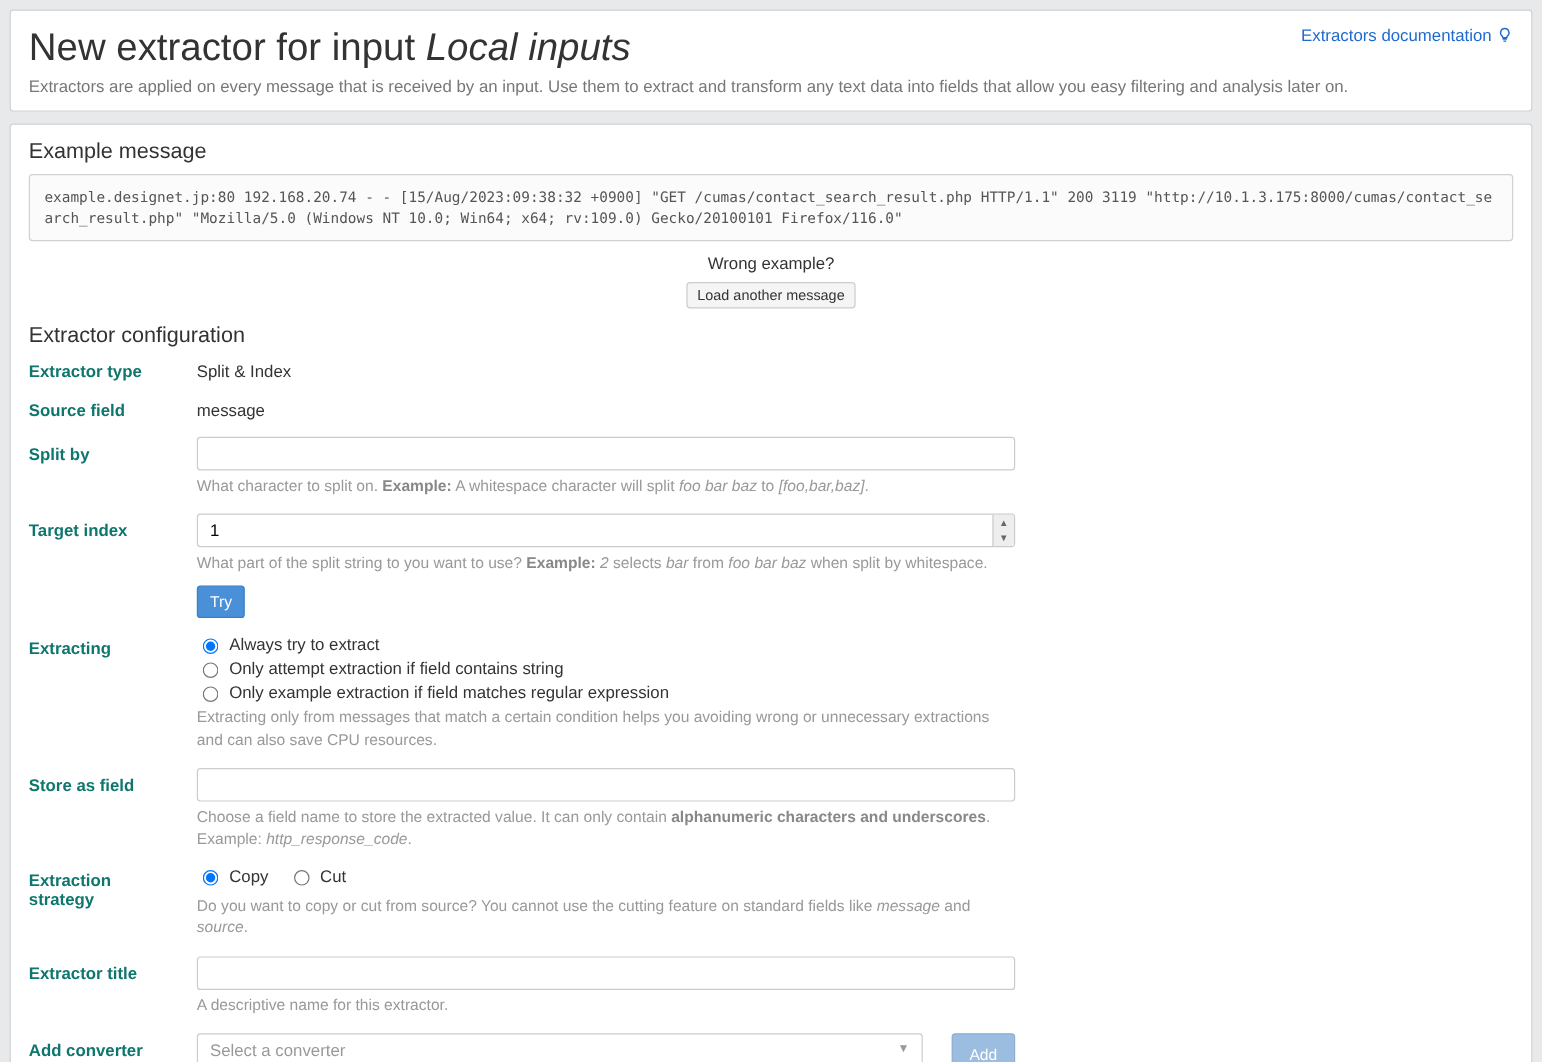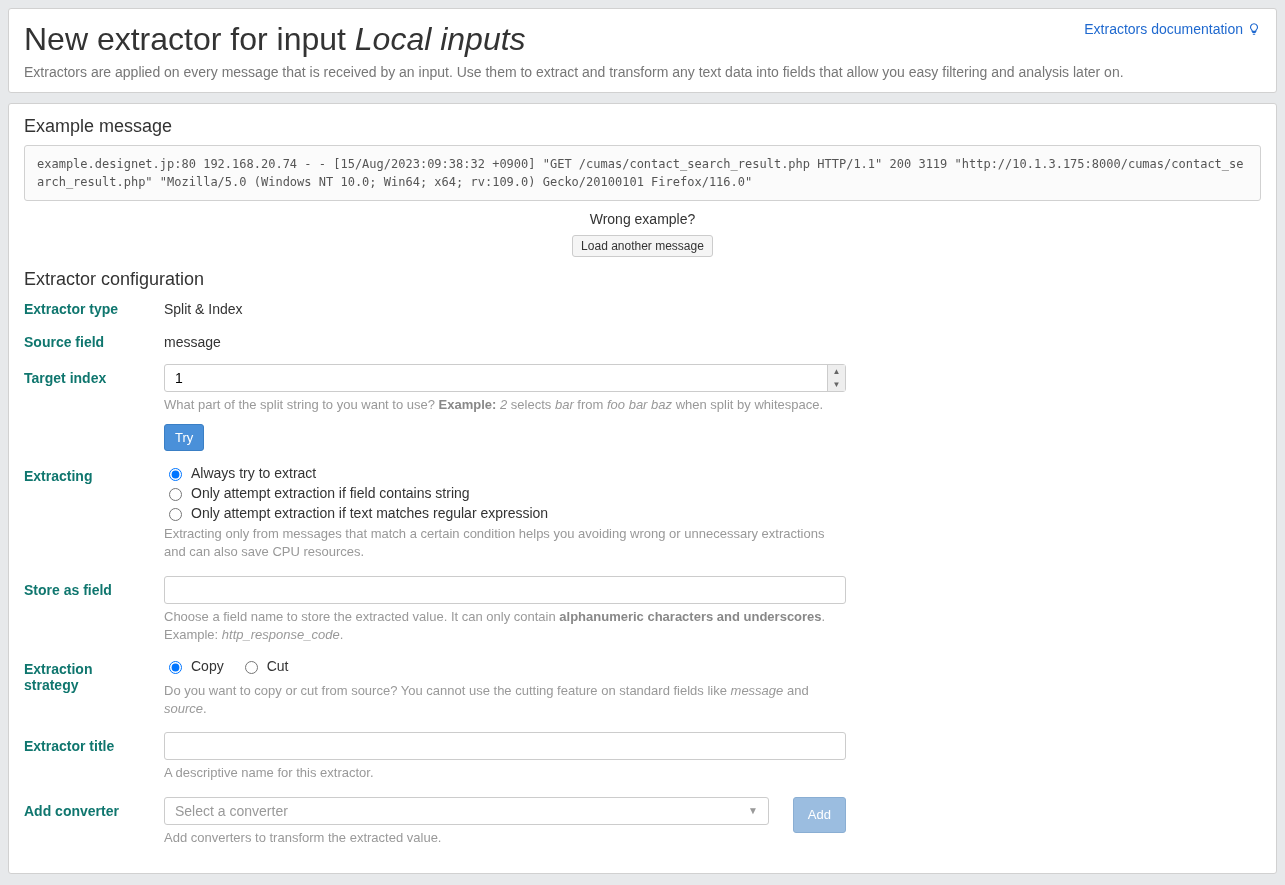--- a/index.html
+++ b/index.html
@@ -213,20 +213,29 @@
   <div class="form-row">
     <div class="form-label">Extractor type</div>
     <div class="form-control-wrap form-static">Split &amp; Index</div>
   </div>
 
   <div class="form-row">
     <div class="form-label">Source field</div>
     <div class="form-control-wrap form-static">message</div>
   </div>
 
+  <div class="form-row">
+    <div class="form-label" style="padding-top:6px">Split by</div>
+    <div class="form-control-wrap">
+      <input class="form-input" type="text" value="" style="">
+      <div class="help-text">
+        <span>What character to split on. </span><strong>Example:</strong><span> A whitespace character will split </span><em>foo bar baz</em><span> to </span><em>[foo,bar,baz]</em><span>.</span>
+      </div>
+    </div>
+  </div>
 
   <div class="form-row">
     <div class="form-label" style="padding-top:6px">Target index</div>
     <div class="form-control-wrap">
       <div class="spinner-wrap">
         <input class="form-input" type="text" value="1" style="">
         <div class="spinner-btns">
           <span>▲</span>
           <span>▼</span>
         </div>
@@ -246,21 +255,21 @@
       <div class="radio-row">
         <input type="radio" name="cond" checked="" style="">
         <span>Always try to extract</span>
       </div>
       <div class="radio-row">
         <input type="radio" name="cond" style="">
         <span>Only attempt extraction if field contains string</span>
       </div>
       <div class="radio-row">
         <input type="radio" name="cond" style="">
-        <span>Only attempt extraction if text matches regular expression</span>
+        <span>Only example extraction if field matches regular expression</span>
       </div>
       <div class="help-text">Extracting only from messages that match a certain condition helps you avoiding wrong or unnecessary extractions and can also save CPU resources.</div>
     </div>
   </div>
 
   <div class="form-row">
     <div class="form-label" style="padding-top:6px">Store as field</div>
     <div class="form-control-wrap">
       <input class="form-input" type="text" value="" style="">
       <div class="help-text">

